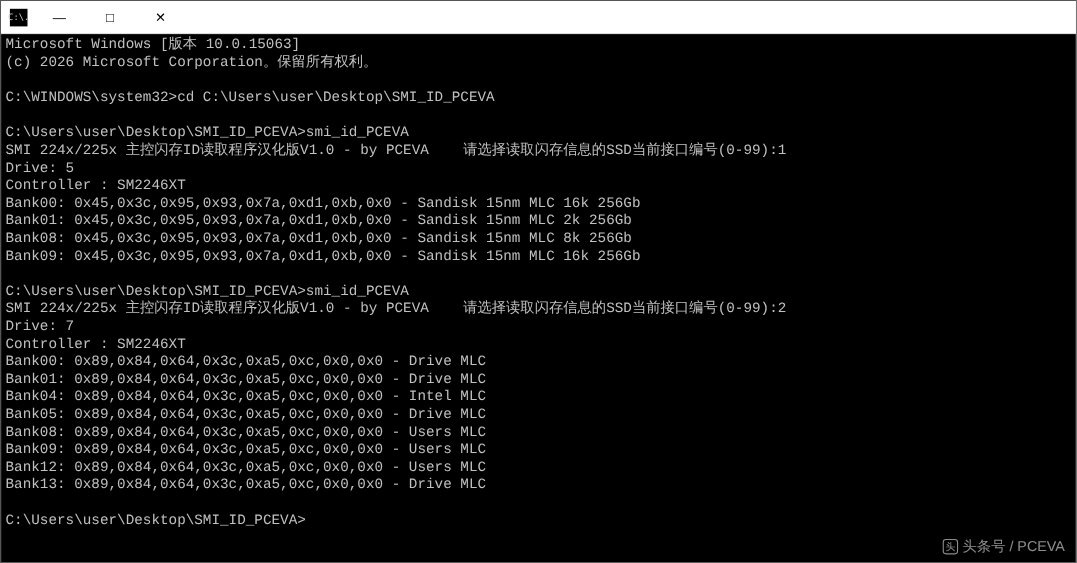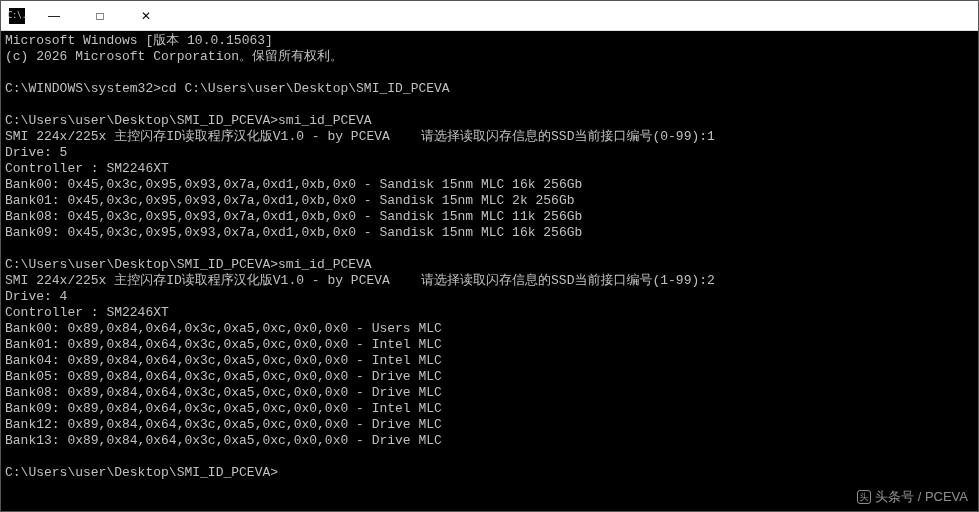--- a/index.html
+++ b/index.html
@@ -107,34 +107,34 @@
 <span>(c) 2026 Microsoft Corporation。保留所有权利。</span>
 <span></span>
 <span>C:\WINDOWS\system32&gt;cd C:\Users\user\Desktop\SMI_ID_PCEVA</span>
 <span></span>
 <span>C:\Users\user\Desktop\SMI_ID_PCEVA&gt;smi_id_PCEVA</span>
 <span>SMI 224x/225x 主控闪存ID读取程序汉化版V1.0 - by PCEVA    请选择读取闪存信息的SSD当前接口编号(0-99):1</span>
 <span>Drive: 5</span>
 <span>Controller : SM2246XT</span>
 <span>Bank00: 0x45,0x3c,0x95,0x93,0x7a,0xd1,0xb,0x0 - Sandisk 15nm MLC 16k 256Gb</span>
 <span>Bank01: 0x45,0x3c,0x95,0x93,0x7a,0xd1,0xb,0x0 - Sandisk 15nm MLC 2k 256Gb</span>
-<span>Bank08: 0x45,0x3c,0x95,0x93,0x7a,0xd1,0xb,0x0 - Sandisk 15nm MLC 11k 256Gb</span>
+<span>Bank08: 0x45,0x3c,0x95,0x93,0x7a,0xd1,0xb,0x0 - Sandisk 15nm MLC 8k 256Gb</span>
 <span>Bank09: 0x45,0x3c,0x95,0x93,0x7a,0xd1,0xb,0x0 - Sandisk 15nm MLC 16k 256Gb</span>
 <span></span>
 <span>C:\Users\user\Desktop\SMI_ID_PCEVA&gt;smi_id_PCEVA</span>
-<span>SMI 224x/225x 主控闪存ID读取程序汉化版V1.0 - by PCEVA    请选择读取闪存信息的SSD当前接口编号(1-99):2</span>
-<span>Drive: 4</span>
+<span>SMI 224x/225x 主控闪存ID读取程序汉化版V1.0 - by PCEVA    请选择读取闪存信息的SSD当前接口编号(0-99):2</span>
+<span>Drive: 7</span>
 <span>Controller : SM2246XT</span>
-<span>Bank00: 0x89,0x84,0x64,0x3c,0xa5,0xc,0x0,0x0 - Users MLC</span>
-<span>Bank01: 0x89,0x84,0x64,0x3c,0xa5,0xc,0x0,0x0 - Intel MLC</span>
+<span>Bank00: 0x89,0x84,0x64,0x3c,0xa5,0xc,0x0,0x0 - Drive MLC</span>
+<span>Bank01: 0x89,0x84,0x64,0x3c,0xa5,0xc,0x0,0x0 - Drive MLC</span>
 <span>Bank04: 0x89,0x84,0x64,0x3c,0xa5,0xc,0x0,0x0 - Intel MLC</span>
 <span>Bank05: 0x89,0x84,0x64,0x3c,0xa5,0xc,0x0,0x0 - Drive MLC</span>
-<span>Bank08: 0x89,0x84,0x64,0x3c,0xa5,0xc,0x0,0x0 - Drive MLC</span>
-<span>Bank09: 0x89,0x84,0x64,0x3c,0xa5,0xc,0x0,0x0 - Intel MLC</span>
-<span>Bank12: 0x89,0x84,0x64,0x3c,0xa5,0xc,0x0,0x0 - Drive MLC</span>
+<span>Bank08: 0x89,0x84,0x64,0x3c,0xa5,0xc,0x0,0x0 - Users MLC</span>
+<span>Bank09: 0x89,0x84,0x64,0x3c,0xa5,0xc,0x0,0x0 - Users MLC</span>
+<span>Bank12: 0x89,0x84,0x64,0x3c,0xa5,0xc,0x0,0x0 - Users MLC</span>
 <span>Bank13: 0x89,0x84,0x64,0x3c,0xa5,0xc,0x0,0x0 - Drive MLC</span>
 <span></span>
 <span>C:\Users\user\Desktop\SMI_ID_PCEVA&gt;</span>
     <div class="watermark">
       <span class="wm-icon">头</span>
       <span>头条号 / PCEVA</span>
     </div>
   </div>
 </div>
 

